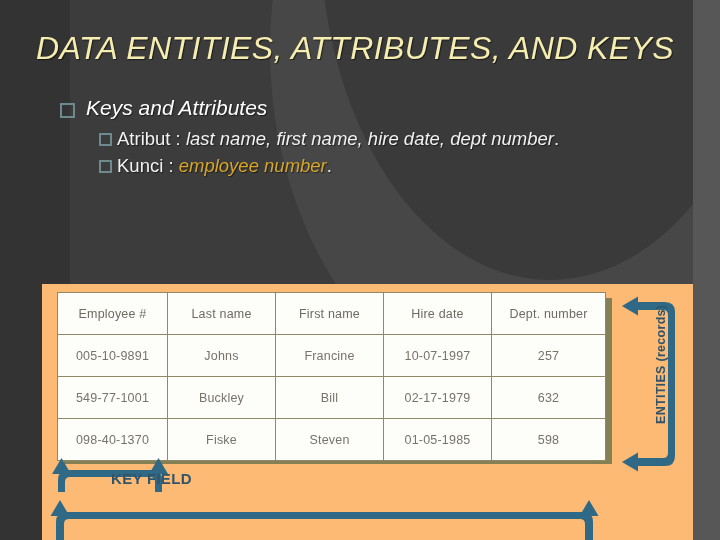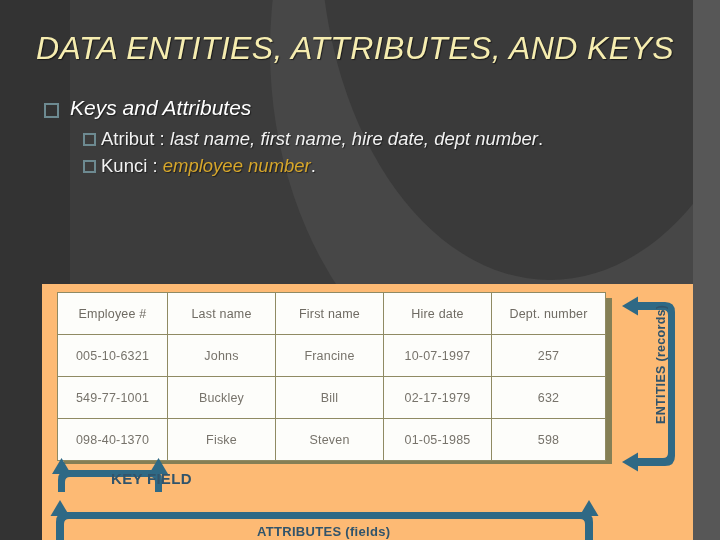--- a/index.html
+++ b/index.html
@@ -46,21 +46,21 @@
     width:660px;
     font-size:32px;
     font-style:italic;
     color:#f6edb0;
     letter-spacing:.4px;
     white-space:nowrap;
     text-shadow:1px 1px 1px rgba(0,0,0,.55);
   }
 
   
-  #bullets{position:absolute;left:44px;top:96px;width:640px;text-align:right;}
+  #bullets{position:absolute;left:60px;top:96px;width:640px;text-align:right;}
   .lvl1{
     display:flex;align-items:flex-start;gap:11px;
     font-size:21px;font-style:italic;color:#ffffff;
     margin-bottom:7px;
     text-shadow:1px 1px 1px rgba(0,0,0,.5);
   }
   .lvl2{
     display:flex;align-items:flex-start;gap:2px;
     font-size:18.5px;color:#f2f2f2;
     margin-left:39px;margin-bottom:3px;
@@ -200,21 +200,21 @@
       <tr>
         <th>Employee #</th>
         <th>Last name</th>
         <th>First name</th>
         <th>Hire date</th>
         <th>Dept. number</th>
       </tr>
     </thead>
     <tbody>
       <tr>
-        <td>005-10-6321</td>
+        <td>005-10-9891</td>
         <td>Johns</td>
         <td>Francine</td>
         <td>10-07-1997</td>
         <td>257</td>
       </tr>
       <tr>
         <td>549-77-1001</td>
         <td>Buckley</td>
         <td>Bill</td>
         <td>02-17-1979</td>
@@ -278,16 +278,15 @@
                Q626 174 626 169
                L626 31
                Q626 26 621 26
                L592 26 Z"></path>
       <polygon points="580 22 596 12.5 596 31.5"></polygon>
       <polygon points="580 178 596 168.5 596 187.5"></polygon>
     </g>
   </svg>
 
   <div class="anno-label" id="label-key">KEY FIELD</div>
-  <div class="anno-label" id="label-attr">ATTRIBUTES (fields)</div>
   <div class="anno-label" id="label-ent">ENTITIES (records)</div>
 
 </div>
 
 </body></html>

